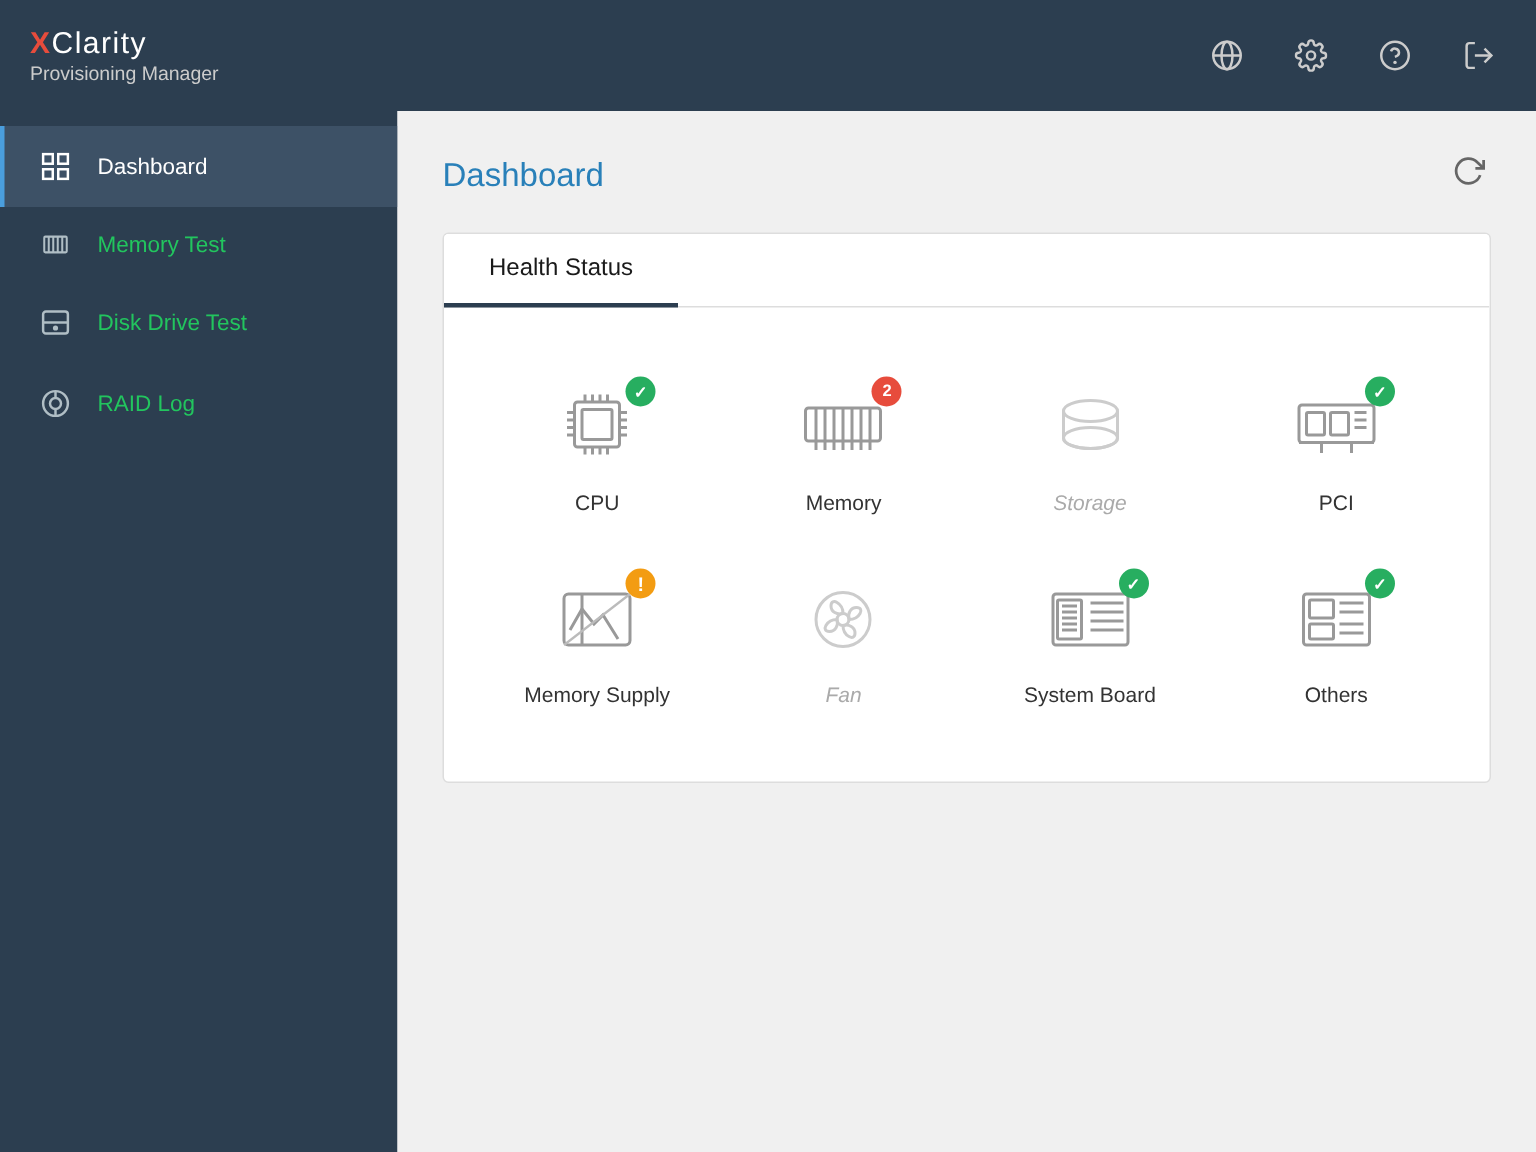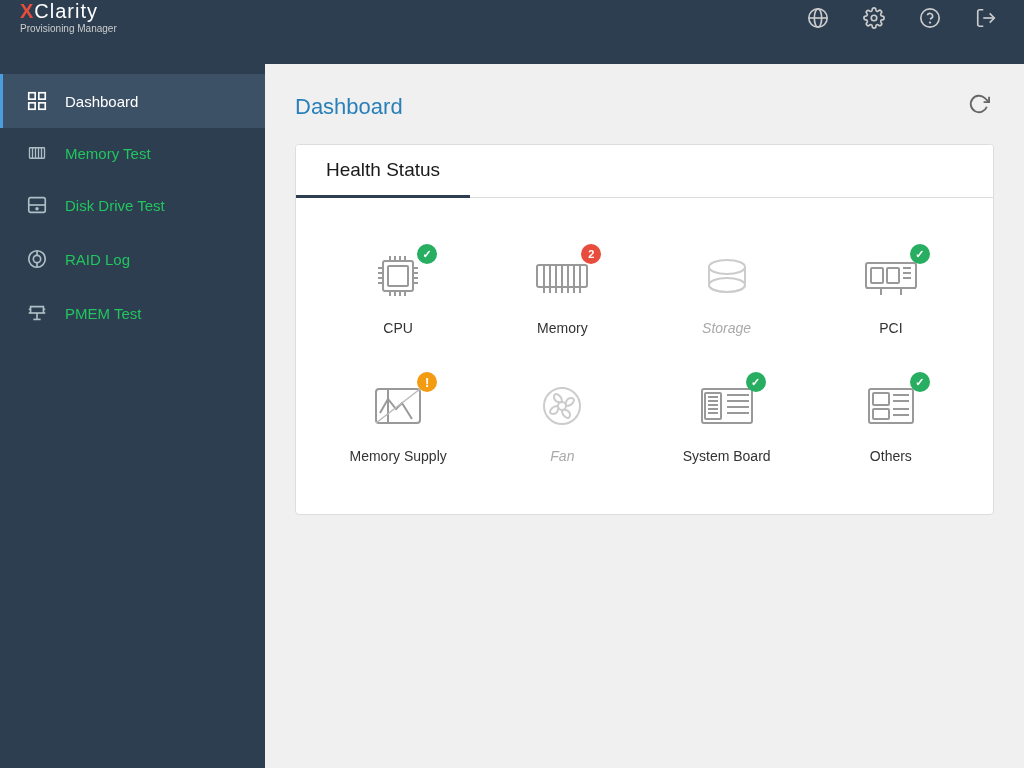--- a/index.html
+++ b/index.html
@@ -1,43 +1,43 @@
 <!DOCTYPE html>
 <html><head>
   <meta charset="utf-8">
   <style>
     * { box-sizing: border-box; margin: 0; padding: 0; }
     body { font-family: 'Segoe UI', Arial, sans-serif; background: #f0f0f0; width: 1024px; height: 768px; overflow: hidden; display: flex; flex-direction: column; }
 
     
     .header {
-      height: 64px;
+      height: 74px;
       background: #2c3e50;
       display: flex;
-      align-items: flex-start;
+      align-items: center;
       padding: 0 20px;
       flex-shrink: 0;
     }
     .header-brand {
       display: flex;
       flex-direction: column;
       color: white;
       flex: 1;
     }
     .header-brand .brand-top {
       font-size: 20px;
       font-weight: 300;
       letter-spacing: 1px;
     }
     .header-brand .brand-top span {
       color: #e74c3c;
       font-weight: 700;
     }
     .header-brand .brand-bottom {
-      font-size: 10px;
+      font-size: 13px;
       color: #ccc;
       font-weight: 300;
     }
     .header-icons {
       display: flex;
       gap: 20px;
       align-items: center;
     }
     .header-icon {
       color: #ccc;
@@ -127,21 +127,21 @@
 
     
     .tabs {
       display: flex;
       border-bottom: 1px solid #ddd;
       background: white;
     }
     .tab {
       padding: 14px 30px;
       cursor: pointer;
-      font-size: 19px;
+      font-size: 16px;
       color: #555;
       border-bottom: 3px solid transparent;
       margin-bottom: -1px;
     }
     .tab.active {
       color: #1a1a1a;
       border-bottom: 3px solid #2c3e50;
       font-weight: 500;
     }
 
@@ -285,34 +285,20 @@
         <svg viewBox="0 0 24 24" width="22" height="22" fill="none" stroke="#b0bec5" stroke-width="1.8">
           <circle cx="12" cy="12" r="9"></circle>
           <circle cx="12" cy="12" r="4"></circle>
           <line x1="12" y1="3" x2="12" y2="8"></line>
           <line x1="12" y1="16" x2="12" y2="21"></line>
         </svg>
       </div>
       <span>RAID Log</span>
     </div>
 
-    <div class="sidebar-item">
-      <div class="sidebar-icon">
-        <svg viewBox="0 0 24 24" width="22" height="22" fill="none" stroke="#b0bec5" stroke-width="1.8">
-          <polyline points="5 12 5 5 19 5 19 12"></polyline>
-          <polyline points="3 12 21 12"></polyline>
-          <line x1="12" y1="12" x2="12" y2="19"></line>
-          <line x1="8" y1="19" x2="16" y2="19"></line>
-          <line x1="5" y1="8" x2="5" y2="8"></line>
-          <polyline points="5 8 3 8"></polyline>
-          <polyline points="19 8 21 8"></polyline>
-        </svg>
-      </div>
-      <span>PMEM Test</span>
-    </div>
   </div>
 
   <div class="content">
     <div class="content-header">
       <h1 class="page-title">Dashboard</h1>
       <button class="refresh-btn">
         <svg viewBox="0 0 24 24" width="22" height="22" fill="none" stroke="#666" stroke-width="2">
           <polyline points="23 4 23 10 17 10"></polyline>
           <path d="M20.49 15a9 9 0 1 1-2.12-9.36L23 10"></path>
         </svg>

